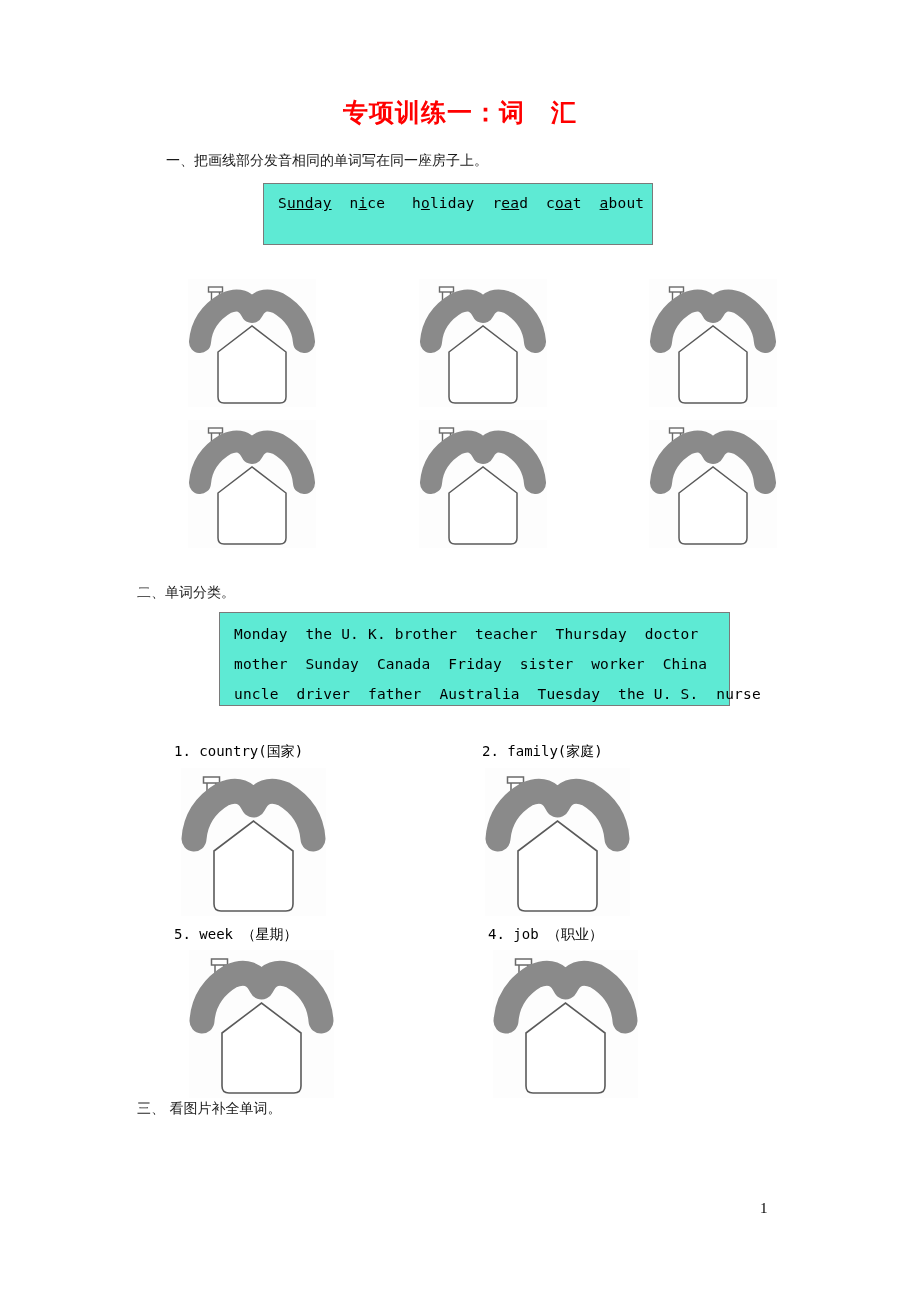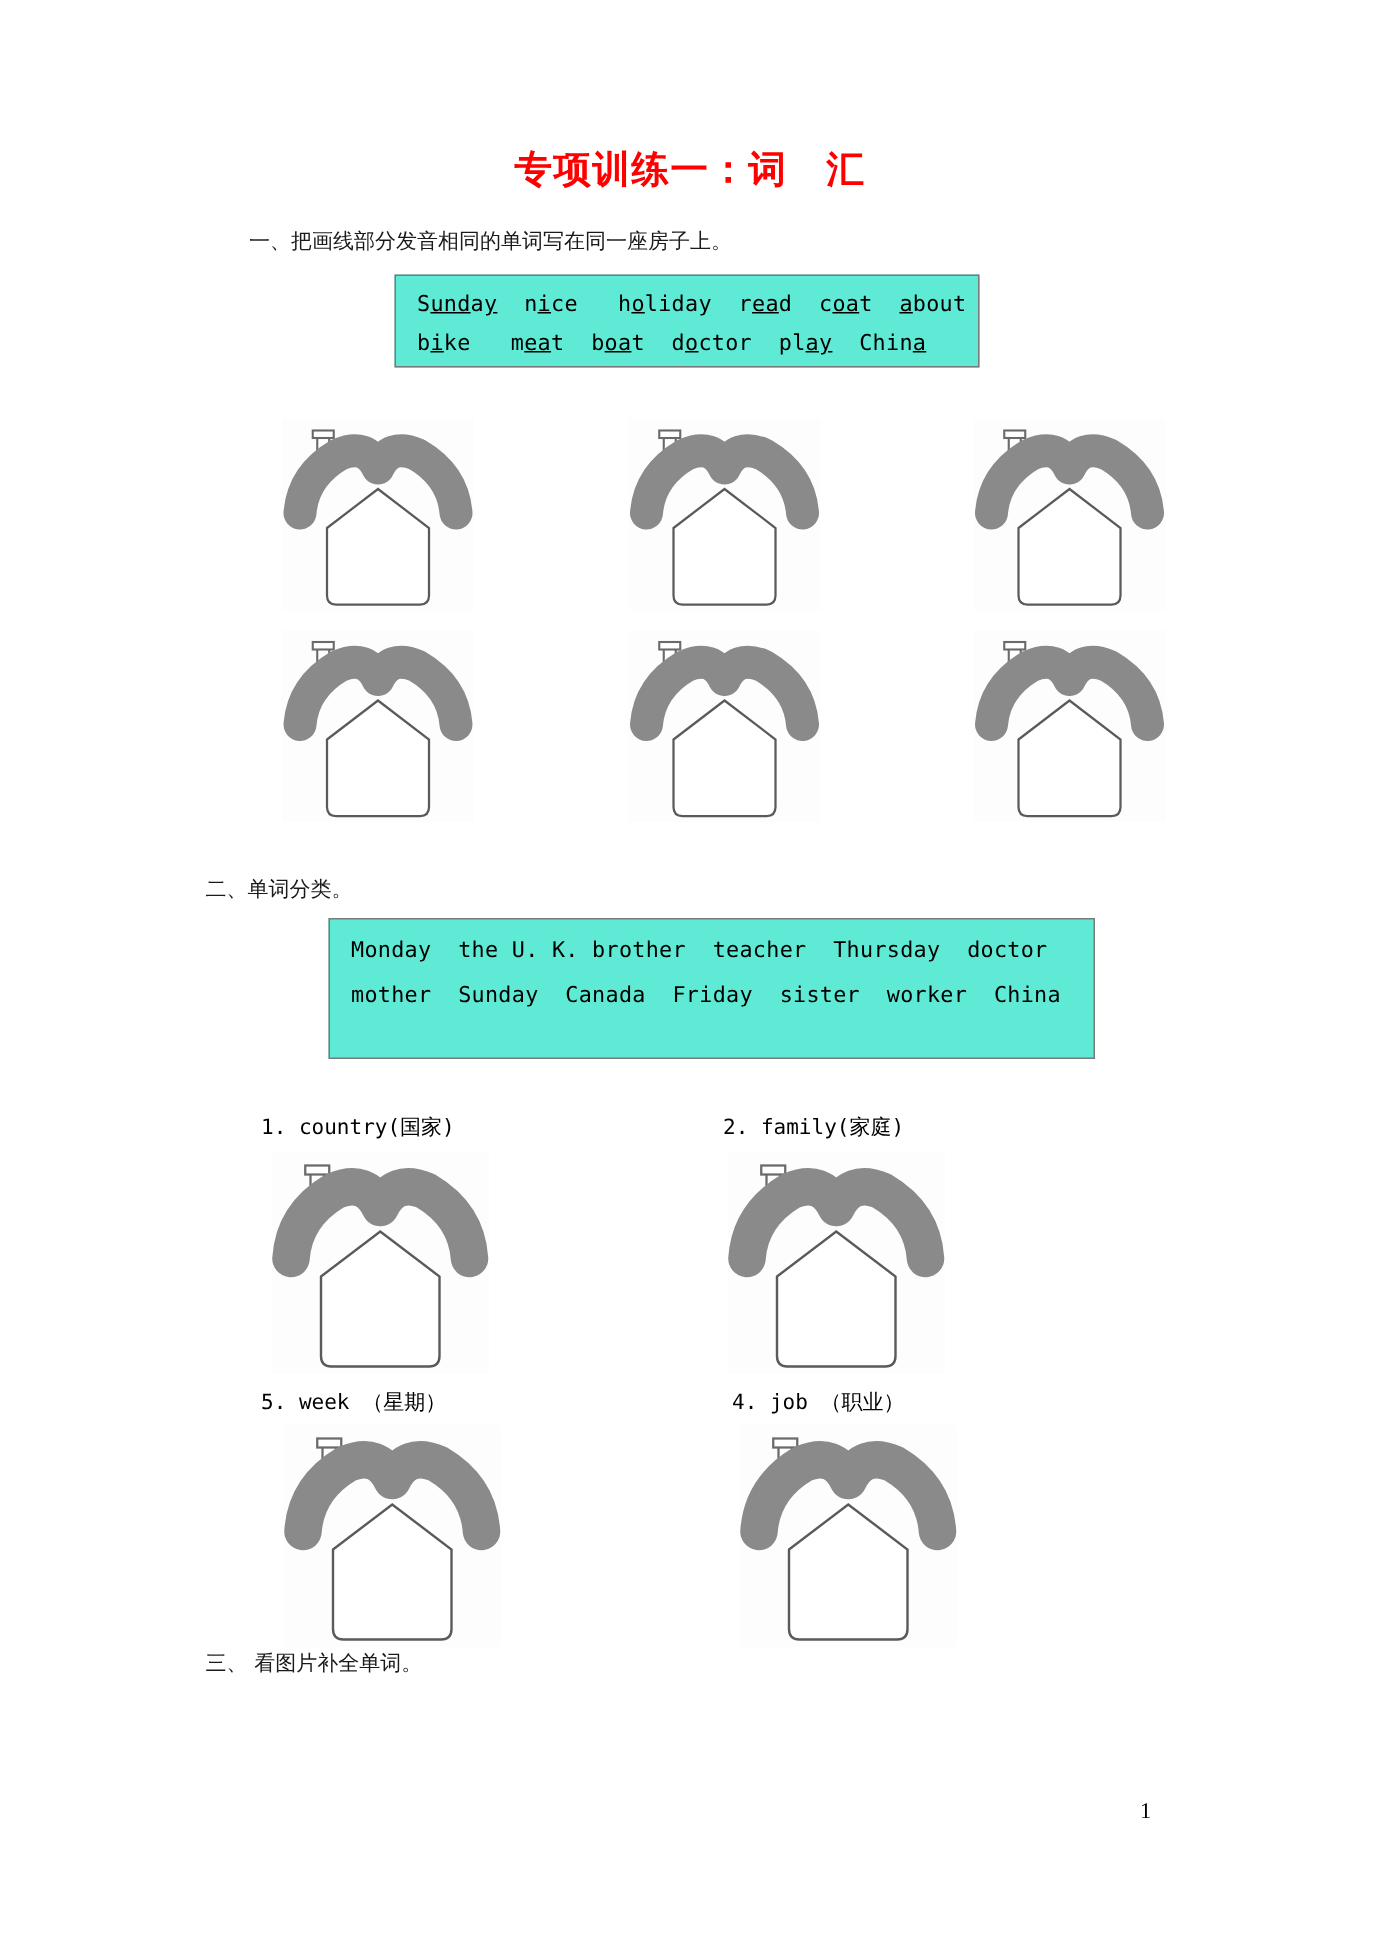--- a/index.html
+++ b/index.html
@@ -116,21 +116,20 @@
 <body>
 
 <div class="page">
 
   <div class="doc-title">专项训练一：词　汇</div>
 
   <div class="sec-heading" id="sec1-heading">一、把画线部分发音相同的单词写在同一座房子上。</div>
 
   <div class="word-box" id="word-box-1">
     <div class="wb-row">S<u>und</u>a<u>y</u>&nbsp; n<u>i</u>ce&nbsp;&nbsp; h<u>o</u>liday&nbsp; r<u>ea</u>d&nbsp; c<u>oa</u>t&nbsp; <u>a</u>bout</div>
-    <div class="wb-row">b<u>i</u>ke&nbsp;&nbsp; m<u>ea</u>t&nbsp; b<u>oa</u>t&nbsp; d<u>o</u>ctor&nbsp; pl<u>ay</u>&nbsp; Chin<u>a</u></div>
   </div>
 
   <div class="house" style="left:188px;  top:279px; width:128px; height:128px;">
     <svg viewBox="0 0 128 128" xmlns="http://www.w3.org/2000/svg">
       <rect x="0" y="0" width="128" height="128" fill="#fdfdfd"></rect>
       <rect x="23.5" y="10" width="8" height="26" fill="#ffffff" stroke="#6a6a6a" stroke-width="1.4"></rect>
       <rect x="20.5" y="8" width="14" height="5" fill="#ffffff" stroke="#6a6a6a" stroke-width="1.4"></rect>
       <path d="M30 73 L64 47 L98 73 L98 118 Q98 124 92 124 L36 124 Q30 124 30 118 Z" fill="#ffffff" stroke="#5a5a5a" stroke-width="1.5"></path>
       <path d="M12 63 Q14 38 38 24 Q56 16 64 33 Q72 16 90 24 Q114 38 116 63" fill="none" stroke="#8a8a8a" stroke-width="22" stroke-linecap="round" stroke-linejoin="round"></path>
       <path d="M12 63 Q14 38 38 24 Q56 16 64 33 Q72 16 90 24 Q114 38 116 63" fill="none" stroke="#4d4d4d" stroke-width="23.6" stroke-linecap="round" stroke-linejoin="round" opacity="0.0"></path>
@@ -181,20 +180,21 @@
       <path d="M30 73 L64 47 L98 73 L98 118 Q98 124 92 124 L36 124 Q30 124 30 118 Z" fill="#ffffff" stroke="#5a5a5a" stroke-width="1.5"></path>
       <path d="M12 63 Q14 38 38 24 Q56 16 64 33 Q72 16 90 24 Q114 38 116 63" fill="none" stroke="#8a8a8a" stroke-width="22" stroke-linecap="round" stroke-linejoin="round"></path>
     </svg>
   </div>
 
   <div class="sec-heading" id="sec2-heading">二、单词分类。</div>
 
   <div class="word-box" id="word-box-2">
     <div class="wb-row">Monday  the U. K. brother  teacher  Thursday  doctor</div>
     <div class="wb-row">mother  Sunday  Canada  Friday  sister  worker  China</div>
+    <div class="wb-row">uncle  driver  father  Australia  Tuesday  the U. S.  nurse</div>
   </div>
 
   <div class="cat-label" id="cat-1">1. country(国家)</div>
   <div class="cat-label" id="cat-2">2. family(家庭)</div>
   <div class="cat-label" id="cat-3">5. week （星期）</div>
   <div class="cat-label" id="cat-4">4. job （职业）</div>
 
   <div class="house" style="left:181px; top:768px; width:145px; height:148px;">
     <svg viewBox="0 0 145 148" xmlns="http://www.w3.org/2000/svg">
       <rect x="0" y="0" width="145" height="148" fill="#fdfdfd"></rect>

